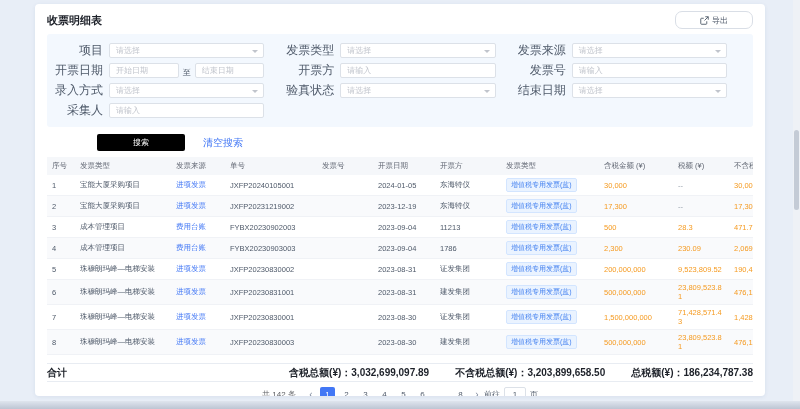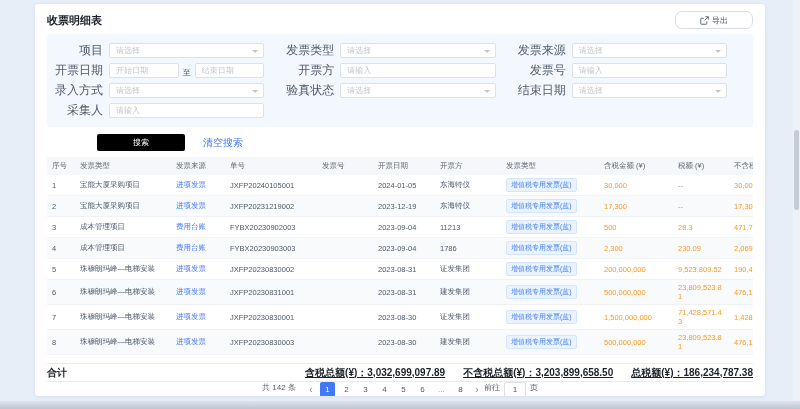--- a/index.html
+++ b/index.html
@@ -65,24 +65,24 @@
   }
   .amount { color:#F59B22; word-break:break-all; }
   .muted { color:#9AA3AF; }
 
   .summary-row {
     display:flex; align-items:center; margin:0 12px; height:19px;
     border-top:1px solid #E8ECF2; border-bottom:1px solid #E8ECF2;
     font-size:10px; font-weight:bold; color:#1D2129;
   }
   .sum-label { margin-right:auto; }
-  .sum-item { margin-left:18px; white-space:nowrap;text-decoration:underline; }
+  .sum-item { margin-left:26px; white-space:nowrap; }
 
   .pagination {
-    display:flex; align-items:flex-start; justify-content:center; height:24px;
+    display:flex; align-items:center; justify-content:center; height:24px;
     font-size:8px; color:#4E5969;
   }
   .total-text { margin-right:8px; color:#606266; }
   .page-arrow { min-width:14px; text-align:center; font-size:10px; line-height:15px; color:#7A8599; cursor:pointer; }
   .page-list { display:flex; }
   .page-item { min-width:15px; height:15px; line-height:15px; text-align:center; border-radius:2px; margin:0 2px; cursor:pointer; }
   .page-item.active { background:#4277F5; color:#fff; }
   .page-item.ellipsis { color:#909399; cursor:default; }
   .goto-label { margin-left:0; }
   .goto-input {

